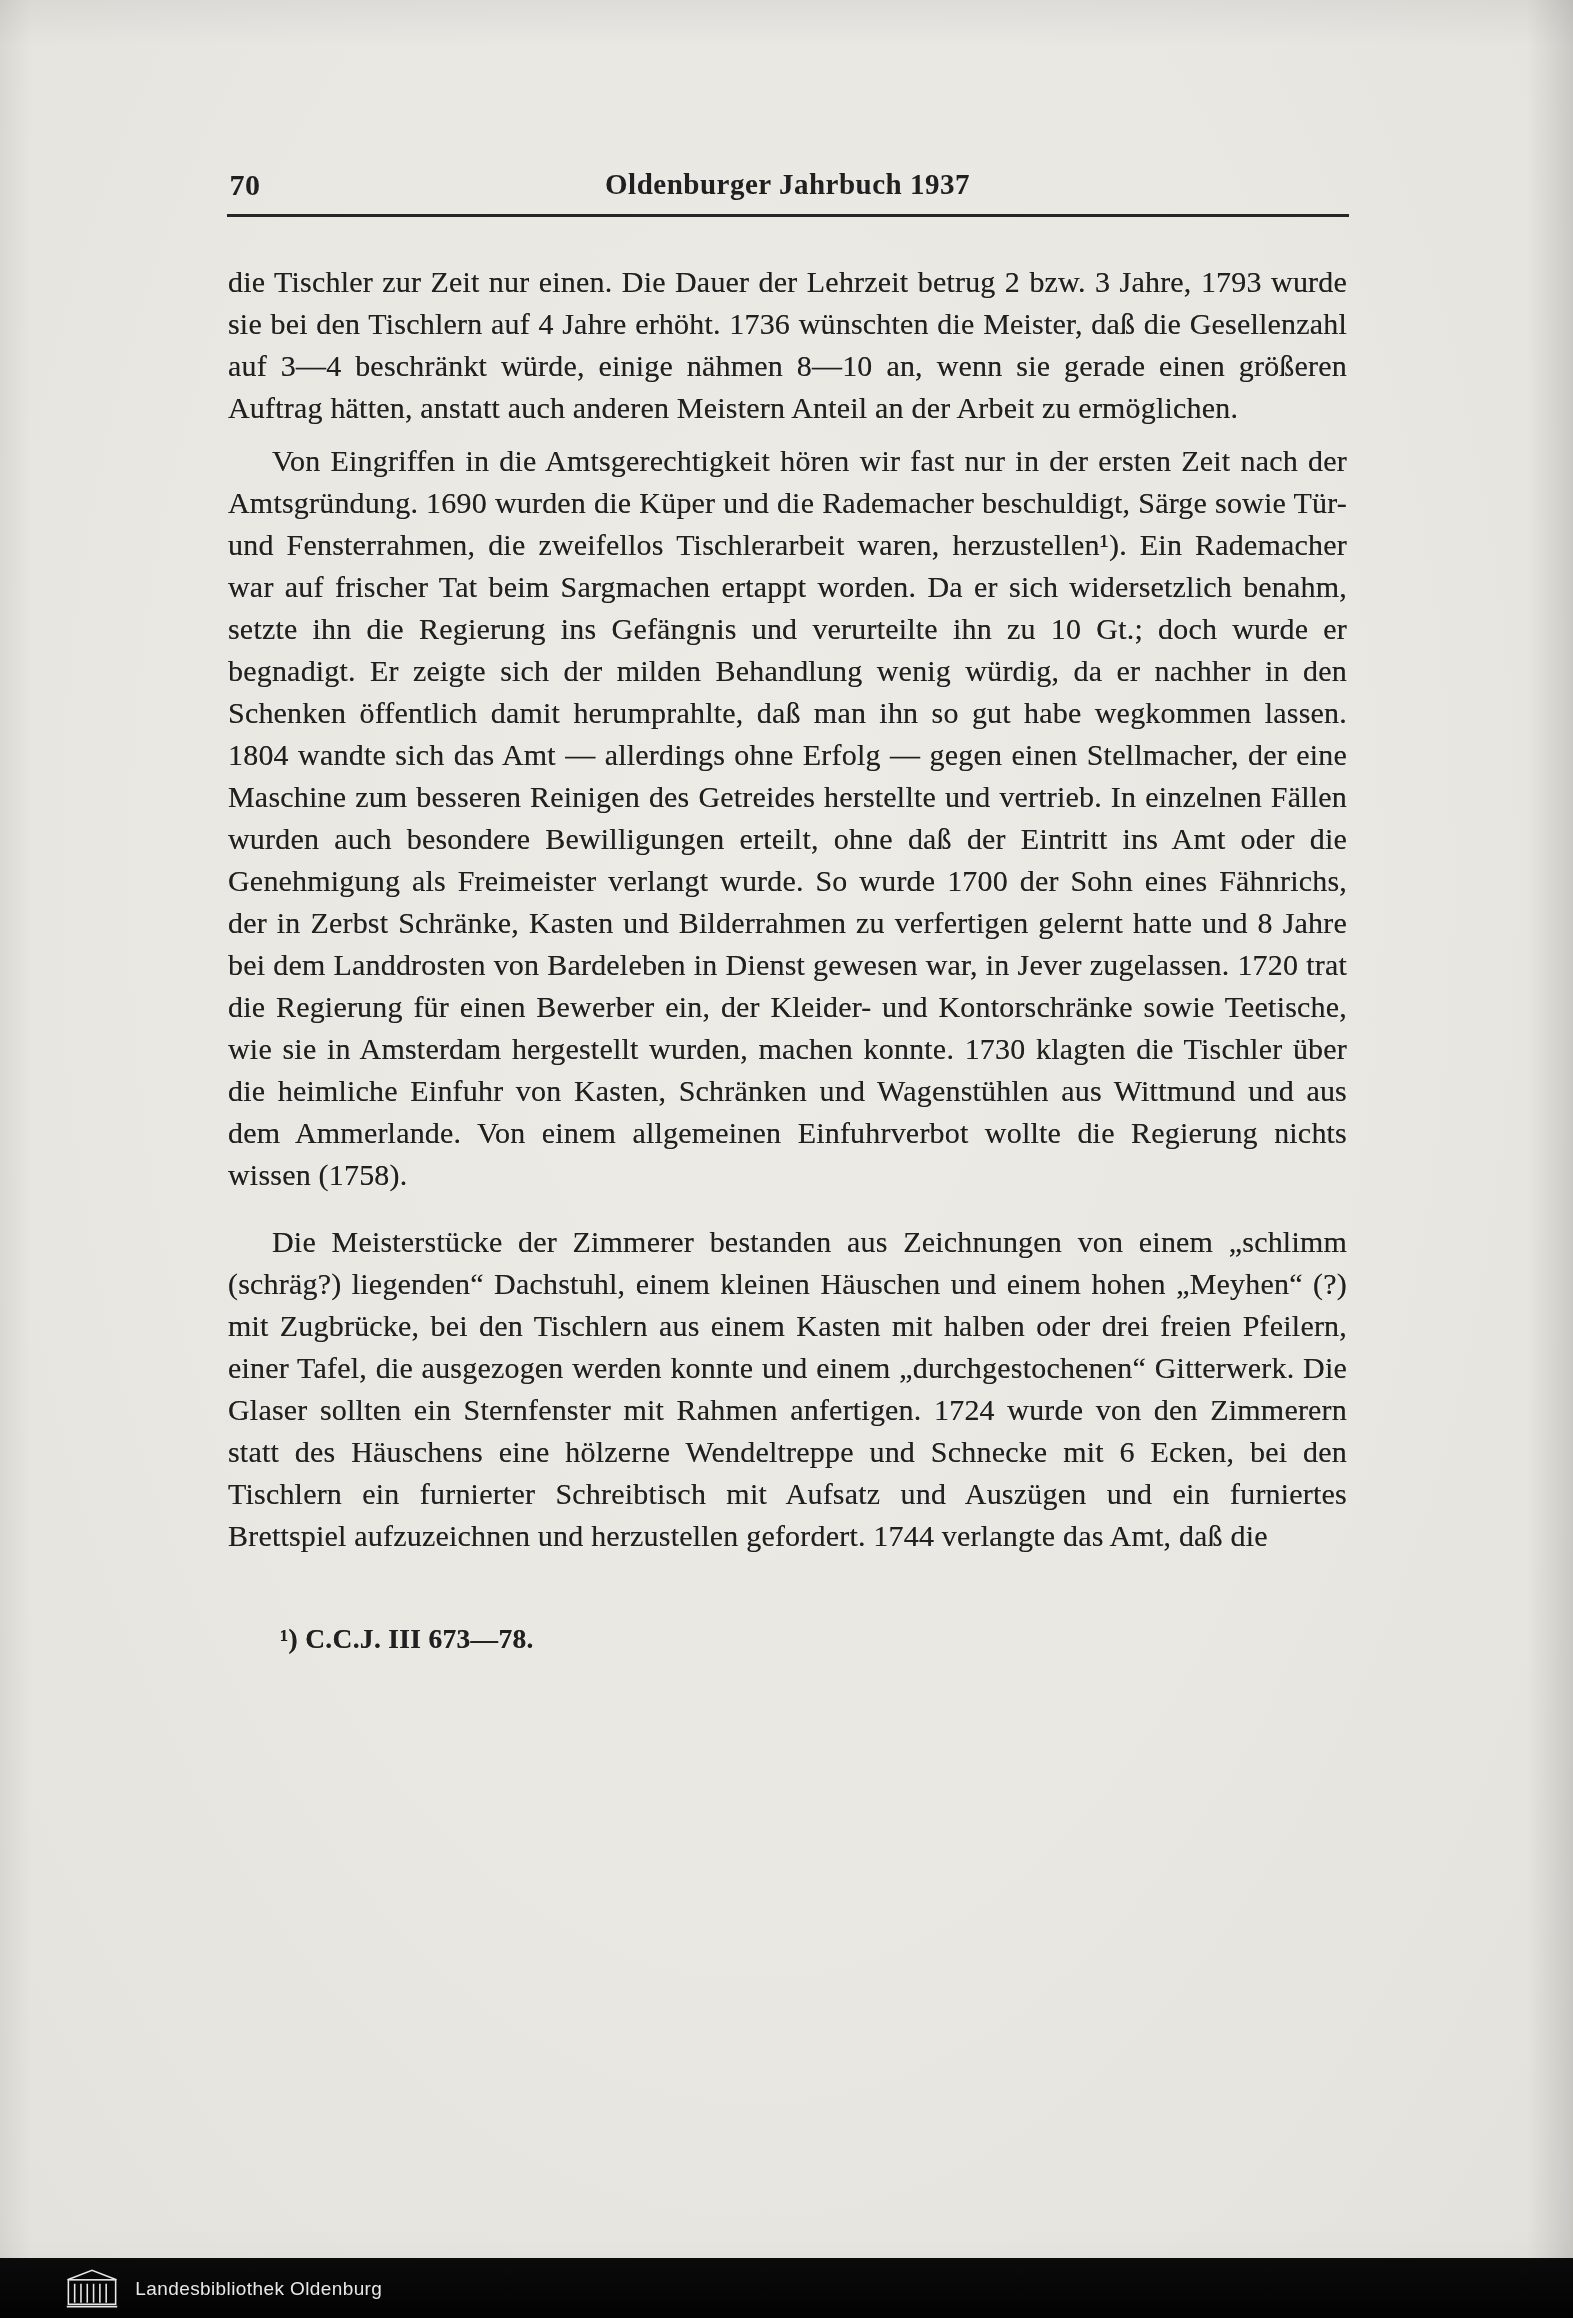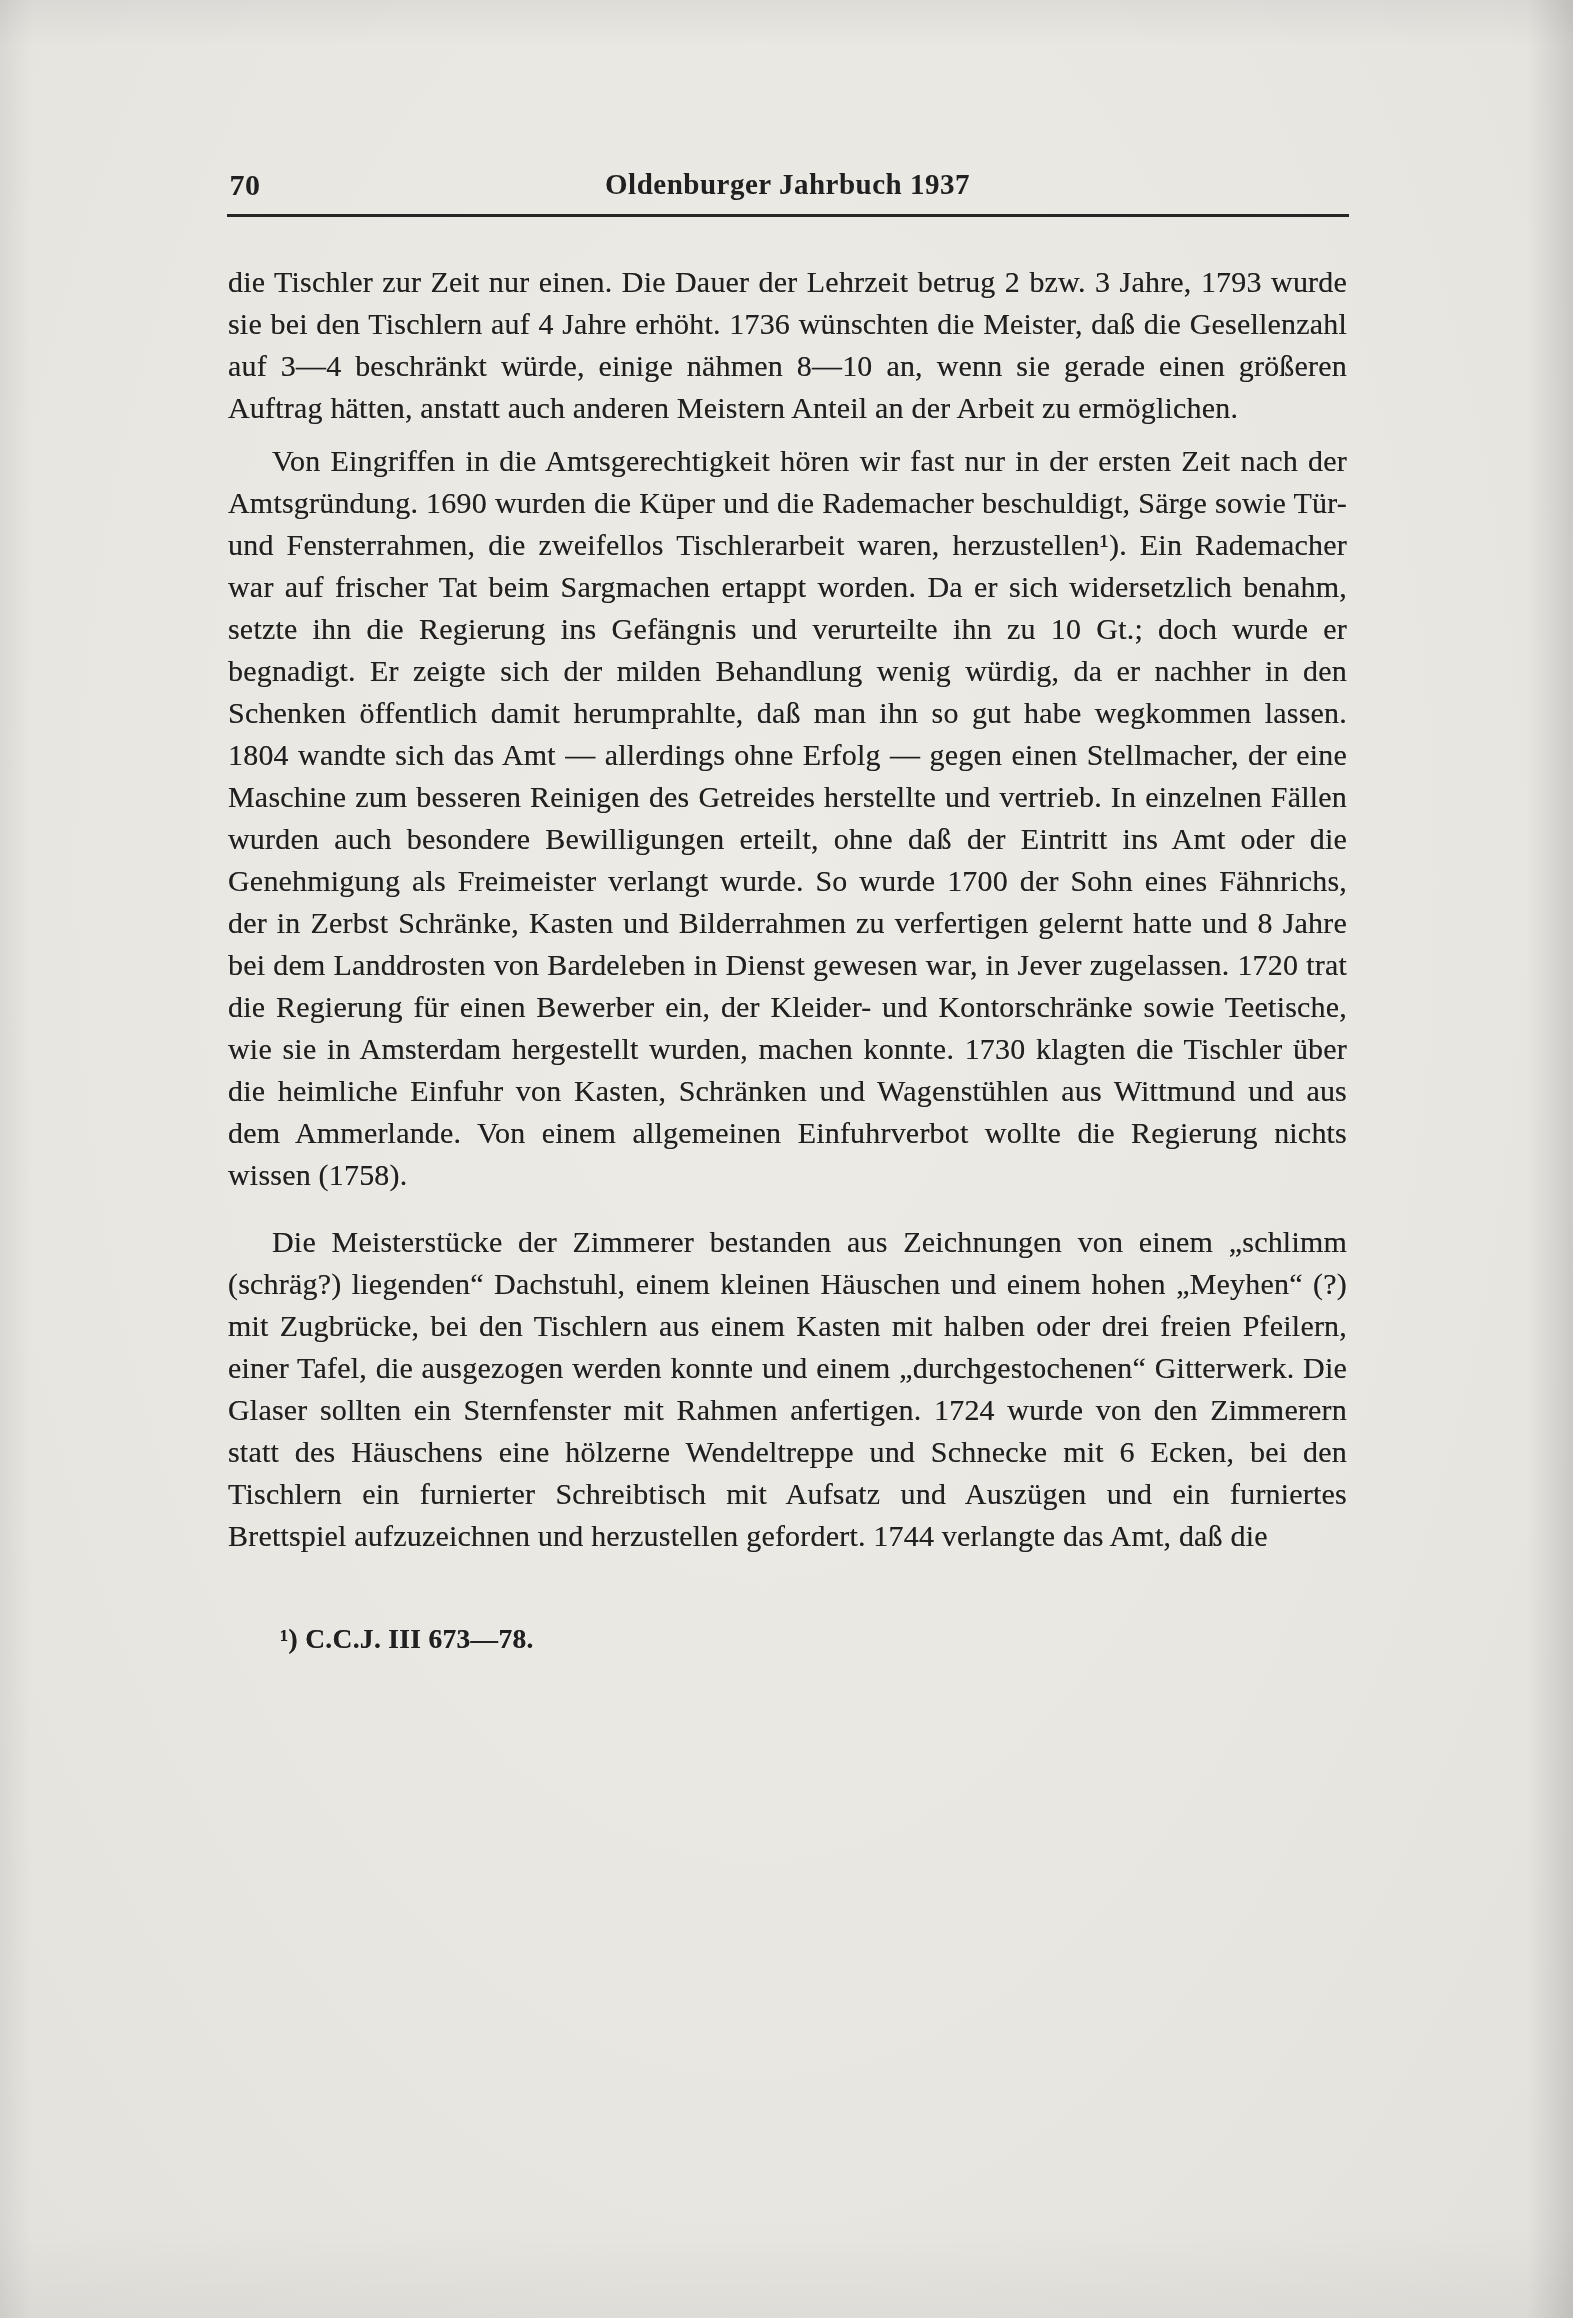--- a/index.html
+++ b/index.html
@@ -135,15 +135,31 @@
 
   <div class="header-rule"></div>
 
   <div class="text-column">
     <p class="para">die Tischler zur Zeit nur einen. Die Dauer der Lehrzeit betrug 2 bzw. 3 Jahre, 1793 wurde sie bei den Tischlern auf 4 Jahre erhöht. 1736 wünschten die Meister, daß die Gesellenzahl auf 3—4 beschränkt würde, einige nähmen 8—10 an, wenn sie gerade einen größeren Auftrag hätten, anstatt auch anderen Meistern Anteil an der Arbeit zu ermöglichen.</p>
     <p class="para indent gap-small">Von Eingriffen in die Amtsgerechtigkeit hören wir fast nur in der ersten Zeit nach der Amtsgründung. 1690 wurden die Küper und die Rademacher beschuldigt, Särge sowie Tür- und Fensterrahmen, die zweifellos Tischlerarbeit waren, herzustellen¹). Ein Rademacher war auf frischer Tat beim Sargmachen ertappt worden. Da er sich widersetzlich benahm, setzte ihn die Regierung ins Gefängnis und verurteilte ihn zu 10 Gt.; doch wurde er begnadigt. Er zeigte sich der milden Behandlung wenig würdig, da er nachher in den Schenken öffentlich damit herumprahlte, daß man ihn so gut habe wegkommen lassen. 1804 wandte sich das Amt — allerdings ohne Erfolg — gegen einen Stellmacher, der eine Maschine zum besseren Reinigen des Getreides herstellte und vertrieb. In einzelnen Fällen wurden auch besondere Bewilligungen erteilt, ohne daß der Eintritt ins Amt oder die Genehmigung als Freimeister verlangt wurde. So wurde 1700 der Sohn eines Fähnrichs, der in Zerbst Schränke, Kasten und Bilderrahmen zu verfertigen gelernt hatte und 8 Jahre bei dem Landdrosten von Bardeleben in Dienst gewesen war, in Jever zugelassen. 1720 trat die Regierung für einen Bewerber ein, der Kleider- und Kontorschränke sowie Teetische, wie sie in Amsterdam hergestellt wurden, machen konnte. 1730 klagten die Tischler über die heimliche Einfuhr von Kasten, Schränken und Wagenstühlen aus Wittmund und aus dem Ammerlande. Von einem allgemeinen Einfuhrverbot wollte die Regierung nichts wissen (1758).</p>
     <p class="para indent gap-large">Die Meisterstücke der Zimmerer bestanden aus Zeichnungen von einem „schlimm (schräg?) liegenden“ Dachstuhl, einem kleinen Häuschen und einem hohen „Meyhen“ (?) mit Zugbrücke, bei den Tischlern aus einem Kasten mit halben oder drei freien Pfeilern, einer Tafel, die ausgezogen werden konnte und einem „durchgestochenen“ Gitterwerk. Die Glaser sollten ein Sternfenster mit Rahmen anfertigen. 1724 wurde von den Zimmerern statt des Häuschens eine hölzerne Wendeltreppe und Schnecke mit 6 Ecken, bei den Tischlern ein furnierter Schreibtisch mit Aufsatz und Auszügen und ein furniertes Brettspiel aufzuzeichnen und herzustellen gefordert. 1744 verlangte das Amt, daß die</p>
     <p class="footnote">¹) C.C.J. III 673—78.</p>
   </div>
 
+  <div class="footer-bar">
+    <span class="lib-logo">
+      <svg width="52" height="41" viewBox="0 0 66 52" aria-hidden="true">
+        <polyline points="2,15 33,3 64,15" fill="none" stroke="#e8e8e8" stroke-width="2"></polyline>
+        <rect x="3" y="15" width="60" height="31" fill="none" stroke="#e8e8e8" stroke-width="2"></rect>
+        <line x1="11" y1="20" x2="11" y2="44" stroke="#e8e8e8" stroke-width="2"></line>
+        <line x1="19" y1="20" x2="19" y2="44" stroke="#e8e8e8" stroke-width="2"></line>
+        <line x1="27" y1="20" x2="27" y2="44" stroke="#e8e8e8" stroke-width="2"></line>
+        <line x1="35" y1="20" x2="35" y2="44" stroke="#e8e8e8" stroke-width="2"></line>
+        <line x1="43" y1="20" x2="43" y2="44" stroke="#e8e8e8" stroke-width="2"></line>
+        <line x1="51" y1="20" x2="51" y2="44" stroke="#e8e8e8" stroke-width="2"></line>
+        <line x1="1" y1="49" x2="65" y2="49" stroke="#e8e8e8" stroke-width="2"></line>
+      </svg>
+    </span>
+    <span class="lib-name">Landesbibliothek Oldenburg</span>
+  </div>
 
 </div>
 
 
 </body></html>

